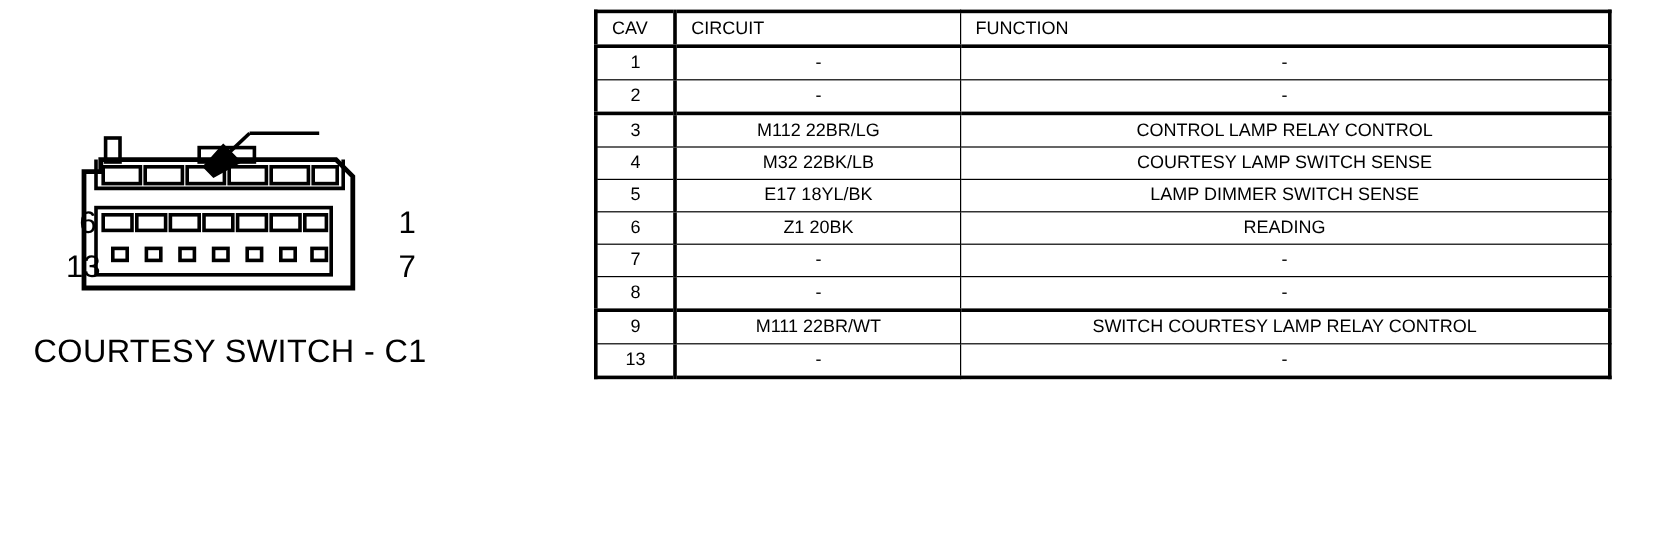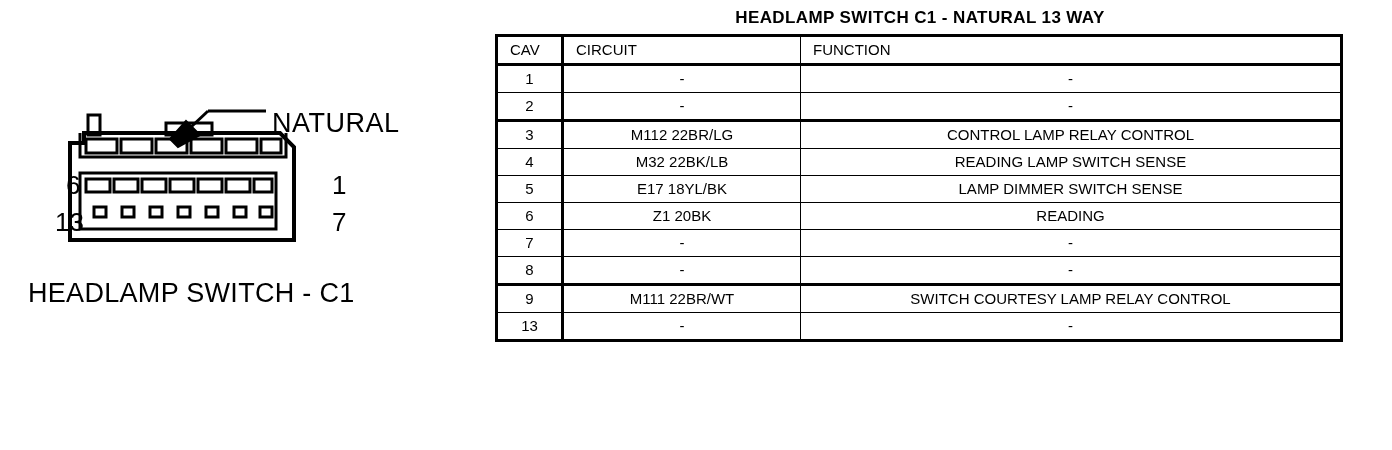--- a/index.html
+++ b/index.html
@@ -156,32 +156,30 @@
       <rect x="242" y="112" width="12" height="10"></rect>
     </g>
 
     <g>
       <line x1="248" y1="16" x2="190" y2="16" stroke="#000" stroke-width="3"></line>
       <line x1="190" y1="16" x2="172" y2="33" stroke="#000" stroke-width="3"></line>
       <polygon points="168,26 182,40 160,52 152,44" fill="#000" stroke="#000" stroke-width="2"></polygon>
     </g>
   </svg>
 
-  <div class="callout-text">NATURAL</div>
 
   <div class="pin-label" id="pin-top-left">6</div>
   <div class="pin-label" id="pin-bot-left">13</div>
   <div class="pin-label" id="pin-top-right">1</div>
   <div class="pin-label" id="pin-bot-right">7</div>
 
-  <div id="connector-caption">HEADLAMP SWITCH - C1</div>
+  <div id="connector-caption">COURTESY SWITCH - C1</div>
 </div>
 
 <div id="table-panel">
-  <div id="table-title">HEADLAMP SWITCH C1 - NATURAL 13 WAY</div>
 
   <table id="pinout-table">
     <colgroup>
       <col class="col-cav">
         <col class="col-circuit">
         <col class="col-function">
     </colgroup>
     <thead>
       <tr>
         <th class="col-cav">CAV</th>
@@ -201,21 +199,21 @@
           <td class="col-function is-empty">-</td>
         </tr>
         <tr class="thick-top">
           <td class="col-cav">3</td>
           <td class="col-circuit vline-heavy has-val">M112 22BR/LG</td>
           <td class="col-function has-val">CONTROL LAMP RELAY CONTROL</td>
         </tr>
         <tr>
           <td class="col-cav">4</td>
           <td class="col-circuit vline-heavy has-val">M32 22BK/LB</td>
-          <td class="col-function has-val">READING LAMP SWITCH SENSE</td>
+          <td class="col-function has-val">COURTESY LAMP SWITCH SENSE</td>
         </tr>
         <tr>
           <td class="col-cav">5</td>
           <td class="col-circuit vline-heavy has-val">E17 18YL/BK</td>
           <td class="col-function has-val">LAMP DIMMER SWITCH SENSE</td>
         </tr>
         <tr>
           <td class="col-cav">6</td>
           <td class="col-circuit vline-heavy has-val">Z1 20BK</td>
           <td class="col-function has-val">READING</td>

